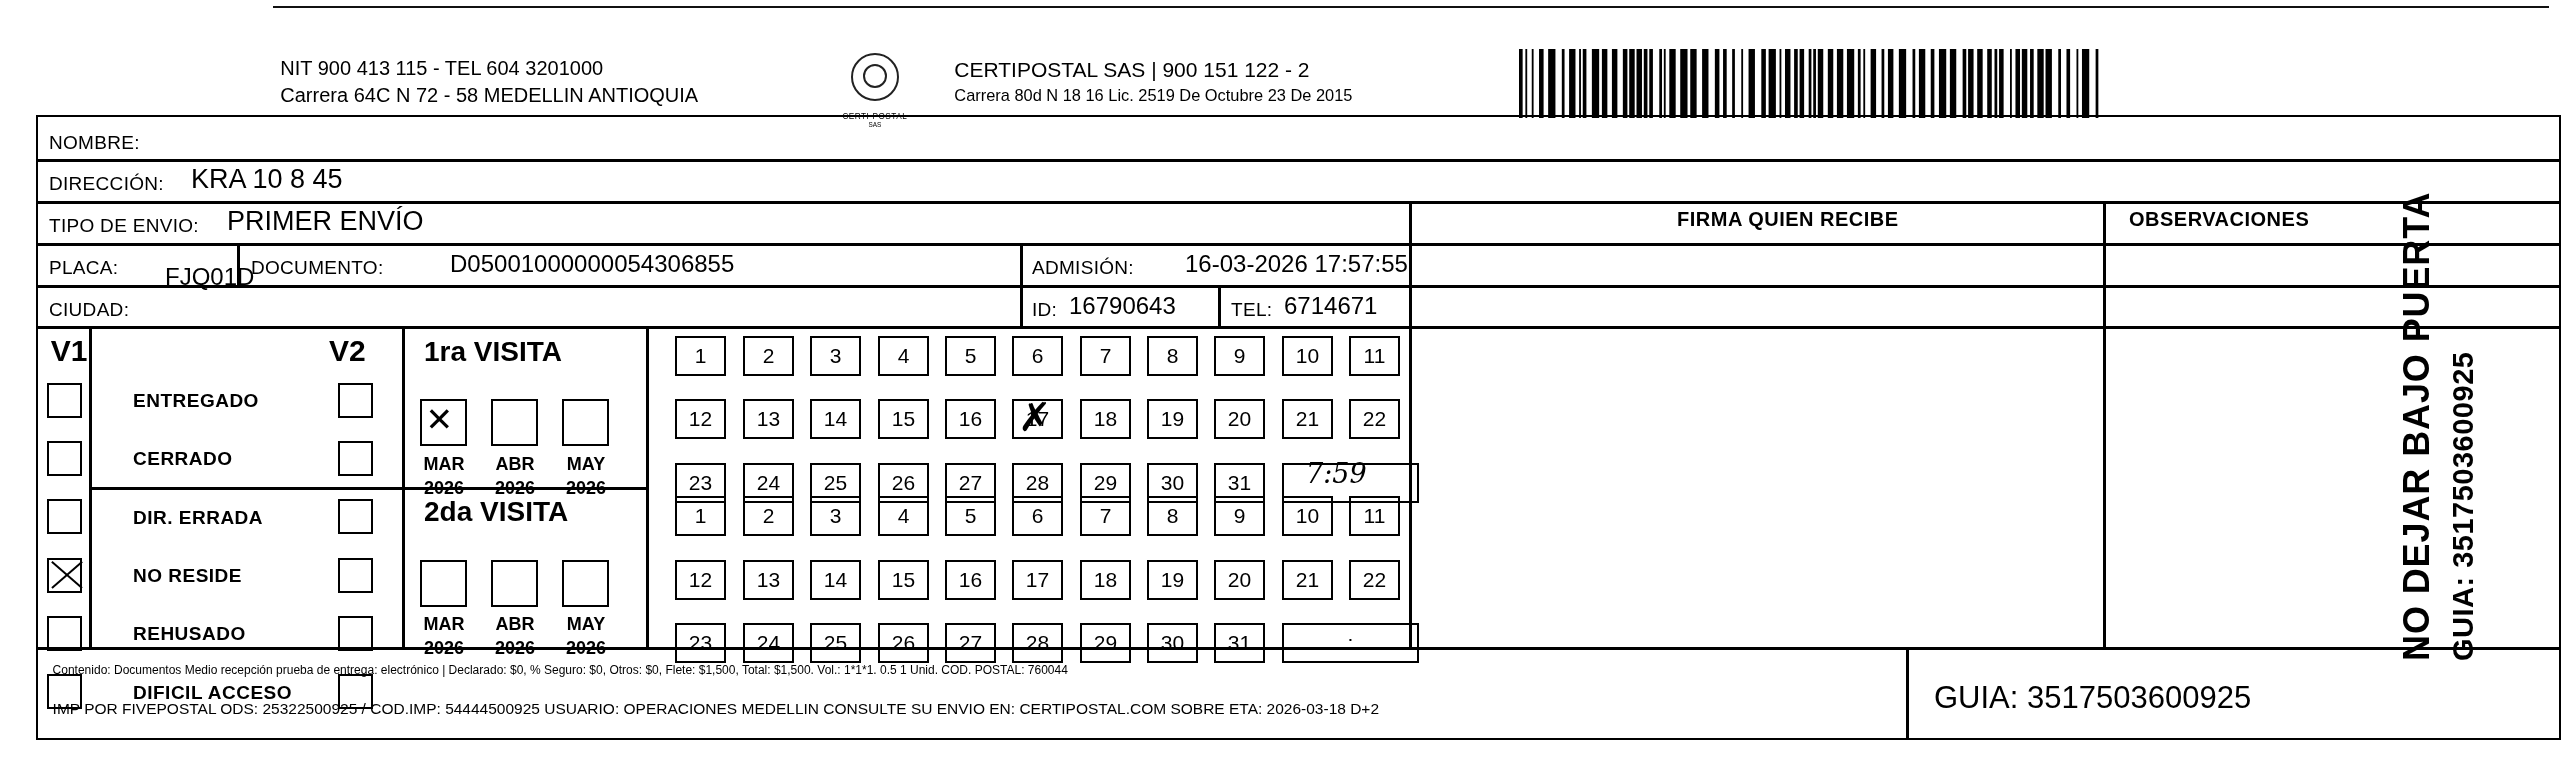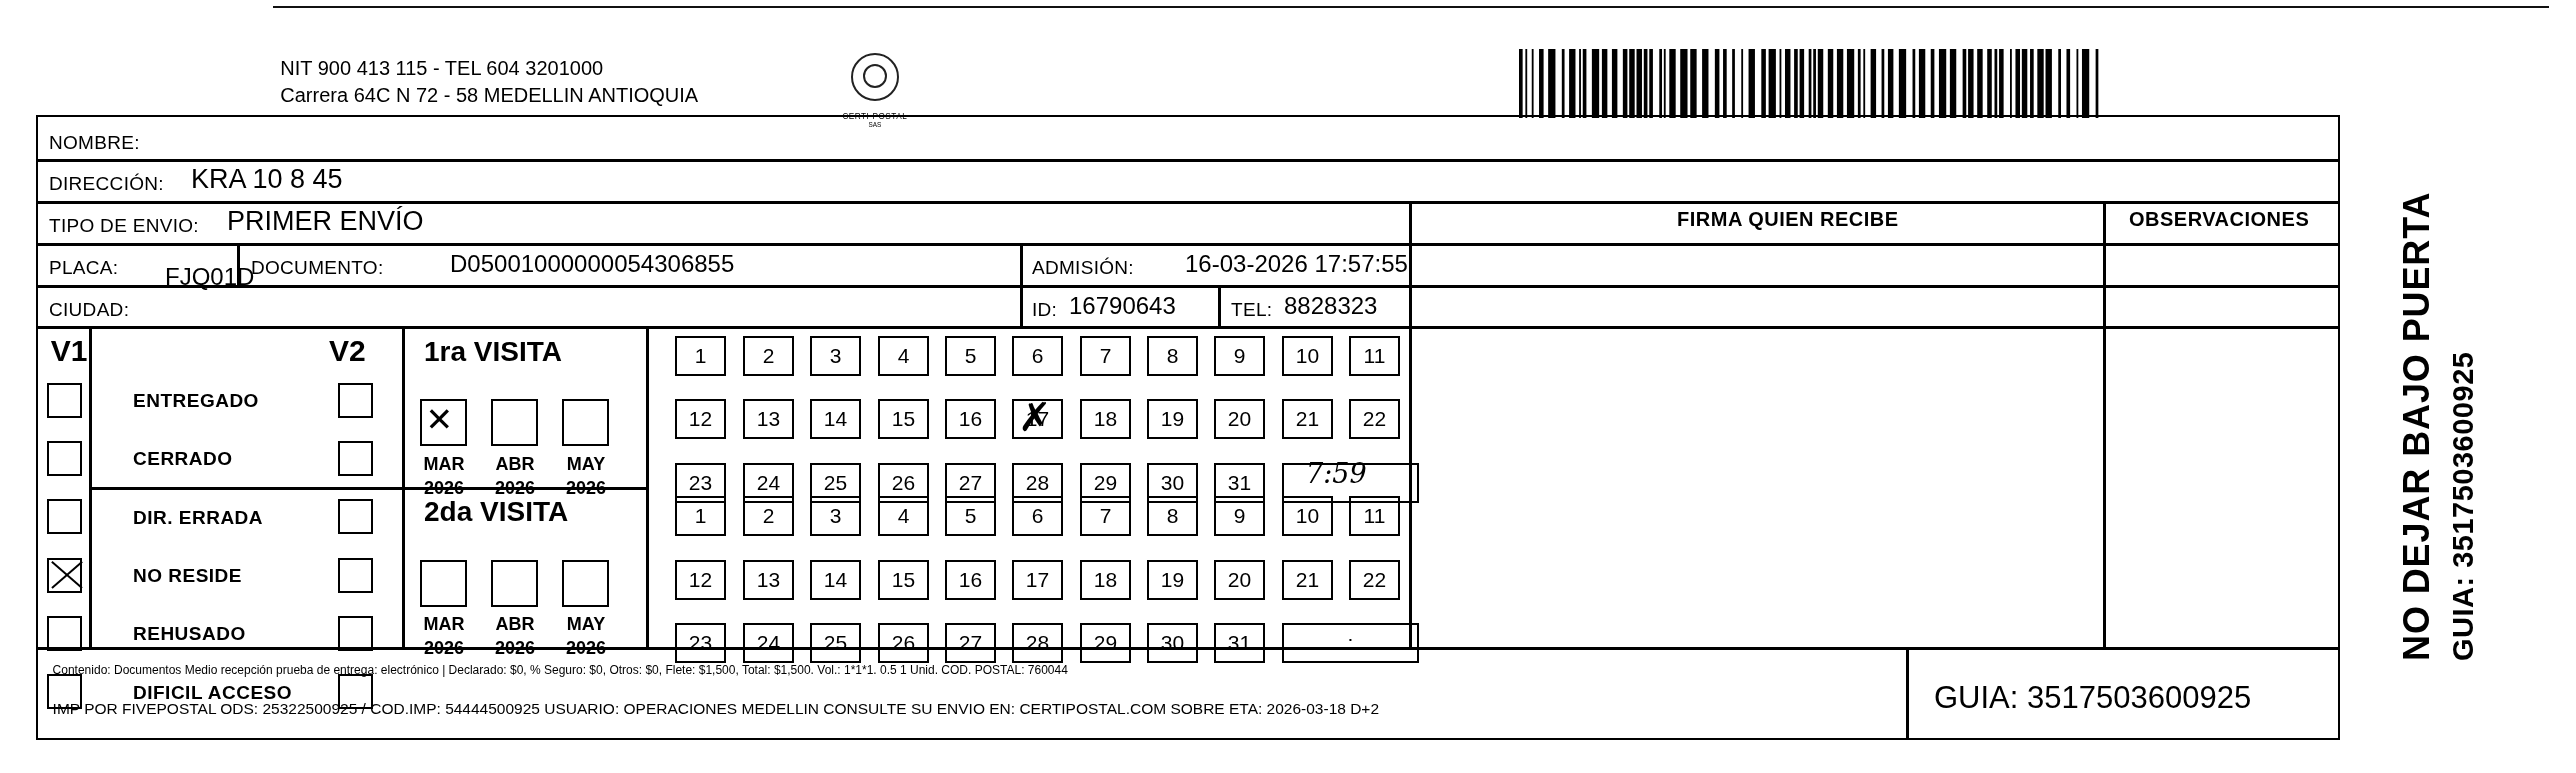--- a/index.html
+++ b/index.html
@@ -113,21 +113,21 @@
   .barcode {
     width: 100%;
     height: 100%;
   }
 
   
   .box {
     position: absolute;
     left: 36px;
     top: 115px;
-    width: 2304px;
+    width: 2525px;
     height: 625px;
     border: 2.7px solid #000;
     box-sizing: border-box;
   }
   .row-line {
     position: absolute;
     left: 0;
     width: 100%;
     height: 2.7px;
     background: #000;
@@ -309,20 +309,24 @@
       <div class="l1">NIT 900 413 115 - TEL 604 3201000</div>
       <div class="l2">Carrera 64C N 72 - 58 MEDELLIN ANTIOQUIA</div>
     </div>
 
     <div class="stamp">
       <div class="ring"></div>
       <div class="stamp-cap">CERTI-POSTAL</div>
       <div class="stamp-sub">SAS</div>
     </div>
 
+    <div class="certi-block">
+      <div class="c1">CERTIPOSTAL SAS | 900 151 122 - 2</div>
+      <div class="c2">Carrera 80d N 18 16  Lic. 2519 De Octubre 23 De 2015</div>
+    </div>
 
     <div class="barcode-wrap">
       <svg class="barcode" viewBox="0 0 640 76" preserveAspectRatio="none">
         <g fill="#000" id="bars">
             <rect x="0" y="0" width="4" height="76"></rect>
             <rect x="7" y="0" width="2" height="76"></rect>
             <rect x="14" y="0" width="2" height="76"></rect>
             <rect x="22" y="0" width="5" height="76"></rect>
             <rect x="32" y="0" width="8" height="76"></rect>
             <rect x="47" y="0" width="3" height="76"></rect>
@@ -430,21 +434,21 @@
 
     <div class="fld-label" style="left:994px; top:140px;">ADMISIÓN:</div>
     <div class="fld-value-sm" style="left:1147px; top:133px;">16-03-2026 17:57:55</div>
 
     <div class="fld-label" style="left:11px; top:182px;">CIUDAD:</div>
 
     <div class="fld-label" style="left:994px; top:182px;">ID:</div>
     <div class="fld-value-sm" style="left:1031px; top:175px;">16790643</div>
 
     <div class="fld-label" style="left:1193px; top:182px;">TEL:</div>
-    <div class="fld-value-sm" style="left:1246px; top:175px;">8828323</div>
+    <div class="fld-value-sm" style="left:1246px; top:175px;">6714671</div>
 
     <div class="col-title" style="left:1639px; top:91px;">FIRMA QUIEN RECIBE</div>
     <div class="col-title" style="left:2091px; top:91px;">OBSERVACIONES</div>
 
     <div class="v-head" style="left:12.7px; top:217px;">V1</div>
     <div class="v-head" style="left:291px; top:217px;">V2</div>
 
     <div class="chk" style="left:9px; top:266px;"></div>
     <div class="opt-label" style="left:95px; top:273px;">ENTREGADO</div>
     <div class="chk" style="left:300px; top:266px;"></div>

